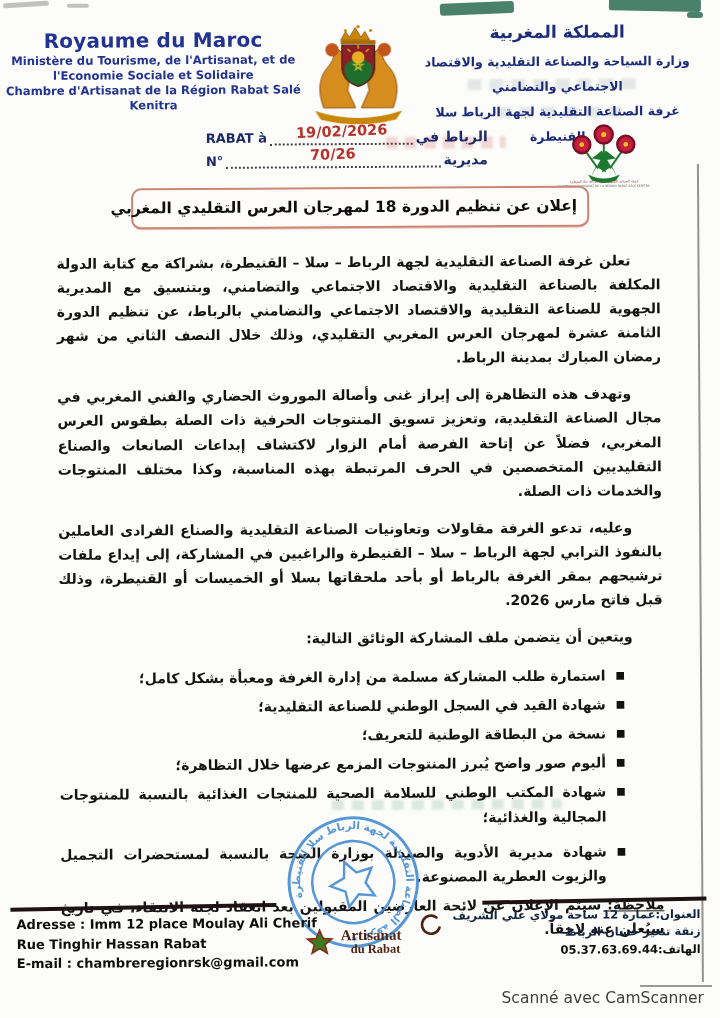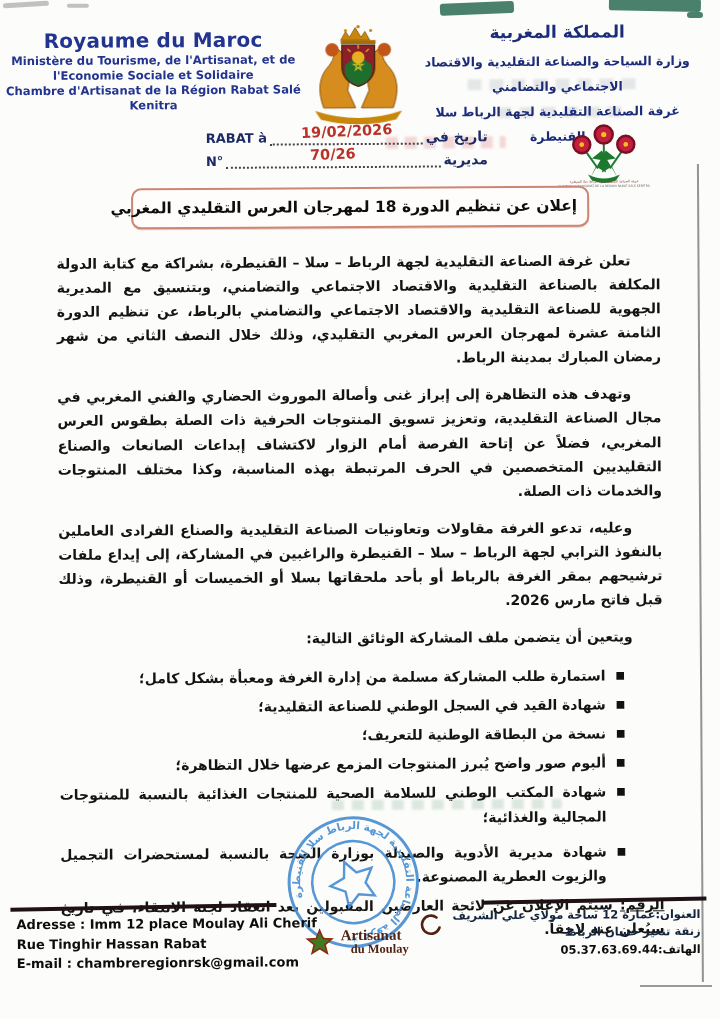--- a/index.html
+++ b/index.html
@@ -155,21 +155,21 @@
       <div class="ls">الاجتماعي والتضامني</div>
       <div class="ls">غرفة الصناعة التقليدية لجهة الرباط سلا القنيطرة</div>
     </div>
 
     <div class="refblock">
       <div class="ref-row">
         <span class="ref-lbl">RABAT à</span>
         <span class="leader">
           <span class="val">19/02/2026</span>
         </span>
-        <span class="ref-lbl ar">تاريخ في</span>
+        <span class="ref-lbl ar">الرباط في</span>
       </div>
       <div class="ref-row">
         <span class="ref-lbl">N°</span>
         <span class="leader">
           <span class="val">70/26</span>
         </span>
         <span class="ref-lbl ar">مديرية</span>
       </div>
     </div>
 
@@ -219,21 +219,21 @@
           <span class="sq">■</span>
           <span>شهادة المكتب الوطني للسلامة الصحية للمنتجات الغذائية بالنسبة للمنتوجات المجالية والغذائية؛</span>
         </div>
         <div class="doc-item spaced">
           <span class="sq">■</span>
           <span>شهادة مديرية الأدوية والصيدلة بوزارة الصحة بالنسبة لمستحضرات التجميل والزيوت العطرية المصنوعة.</span>
         </div>
       </div>
 
       <p class="note" style="text-indent:0;">
-        <span class="note-label">الرقم:</span>
+        <span class="note-label">ملاحظة:</span>
         <span>سيتم الإعلان عن لائحة العارضين المقبولين بعد انعقاد لجنة الانتقاء، في تاريخ سيُعلن عنه لاحقاً.</span>
       </p>
     </div>
 
     <svg class="stamp" viewBox="0 0 140 140">
       <defs>
         <path id="rim" d="M 70,70 m -53,0 a 53,53 0 1,1 106,0 a 53,53 0 1,1 -106,0"></path>
       </defs>
       <circle cx="70" cy="70" r="64" fill="none" stroke="#4a8fd4" stroke-width="3"></circle>
       <circle cx="70" cy="70" r="41" fill="none" stroke="#4a8fd4" stroke-width="2.5"></circle>
@@ -242,21 +242,21 @@
         <textPath href="#rim" startOffset="2%">غرفة الصناعة التقليدية لجهة الرباط سلا القنيطرة ✶</textPath>
       </text>
     </svg>
 
     <div class="artisanat">
       <svg class="star" viewBox="0 0 30 30">
         <path d="M15,3 L18.4,11.2 L27.2,11.8 L20.4,17.4 L22.6,26 L15,21.2 L7.4,26 L9.6,17.4 L2.8,11.8 L11.6,11.2 Z" fill="#3f7a22" stroke="#8c2a12" stroke-width="1.6"></path>
       </svg>
       <div class="txt">
         <div class="t1">Artisanat</div>
-        <div class="t2">du Moulay</div>
+        <div class="t2">du Rabat</div>
       </div>
       <svg class="swoosh" viewBox="0 0 26 26">
         <path d="M20,4 a9,9 0 1,0 3,10" fill="none" stroke="#4f2413" stroke-width="2.6" stroke-linecap="round"></path>
       </svg>
     </div>
 
     <div class="bar left"></div>
     <div class="bar right"></div>
 
     <div class="addr-fr">
@@ -267,13 +267,14 @@
 
     <div class="addr-ar">
       <div>العنوان:عمارة 12 ساحة مولاي علي الشريف</div>
       <div>زنقة تنغير حسان الرباط</div>
       <div class="phone">الهاتف:05.37.63.69.44</div>
     </div>
 
   </div>
 
   <div class="camline"></div>
+  <div class="camscan">Scanné avec CamScanner</div>
 </div>
 
 </body></html>

